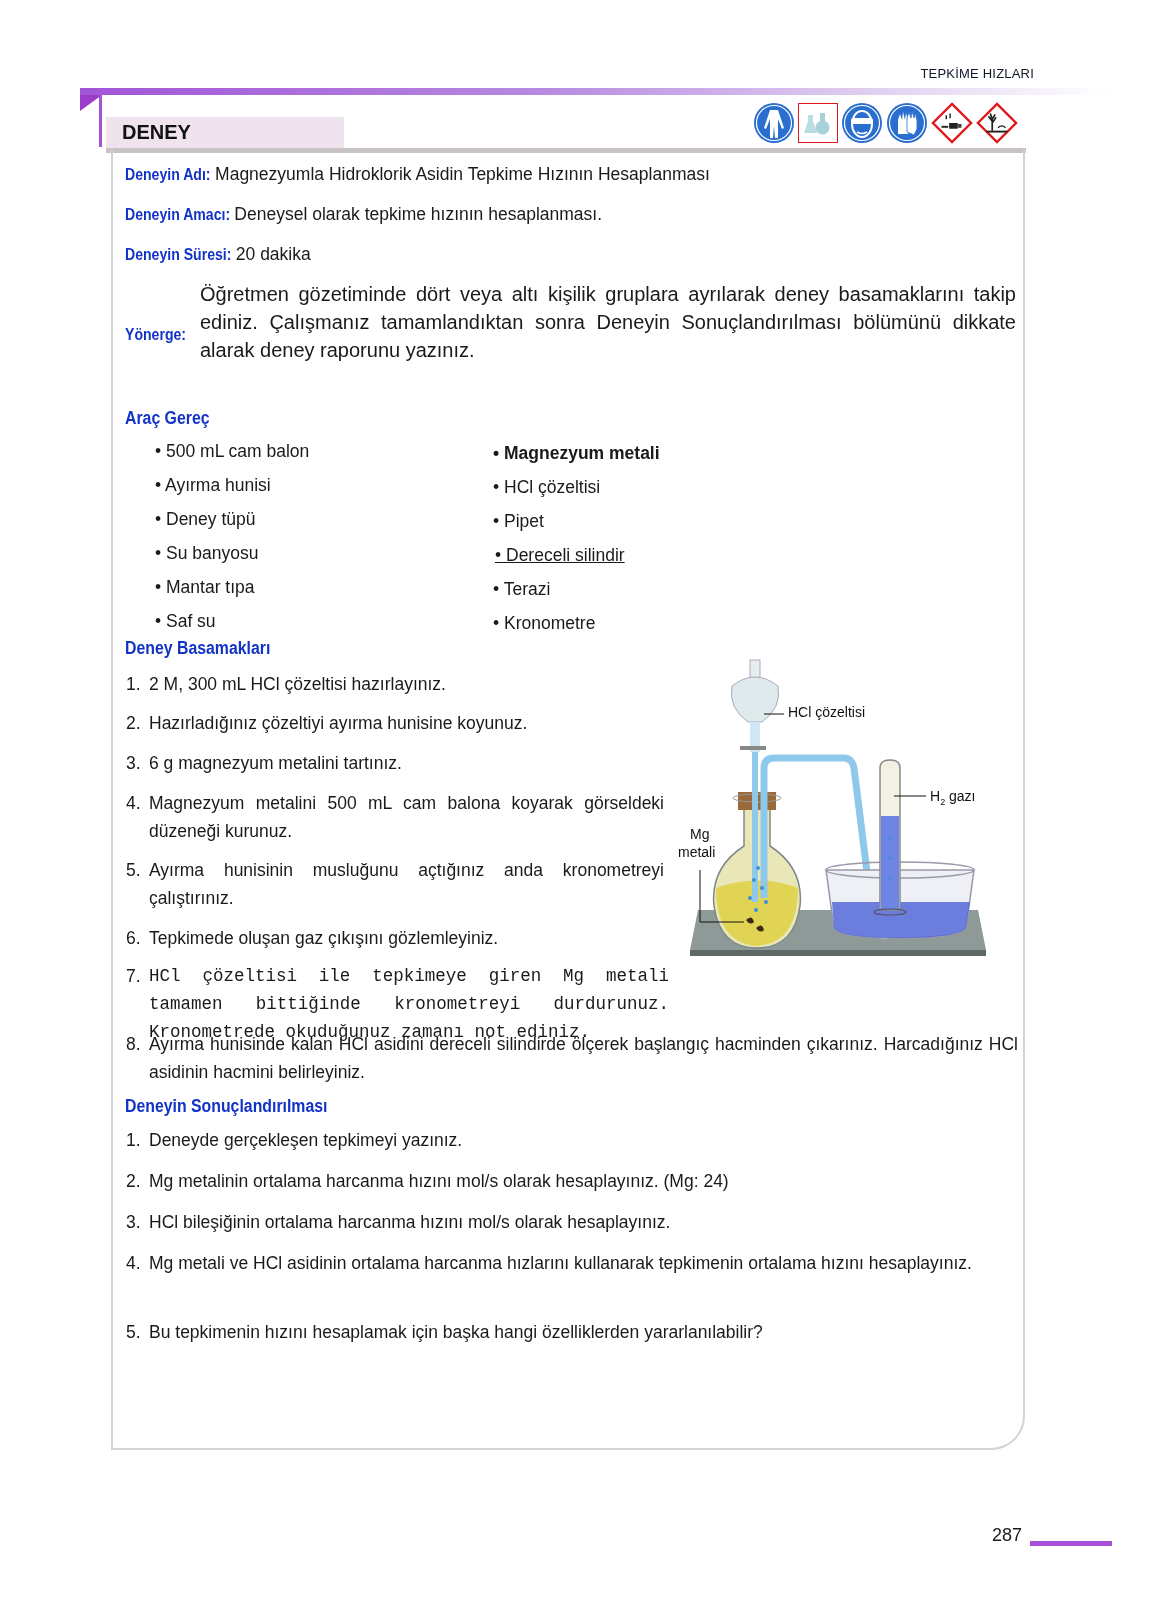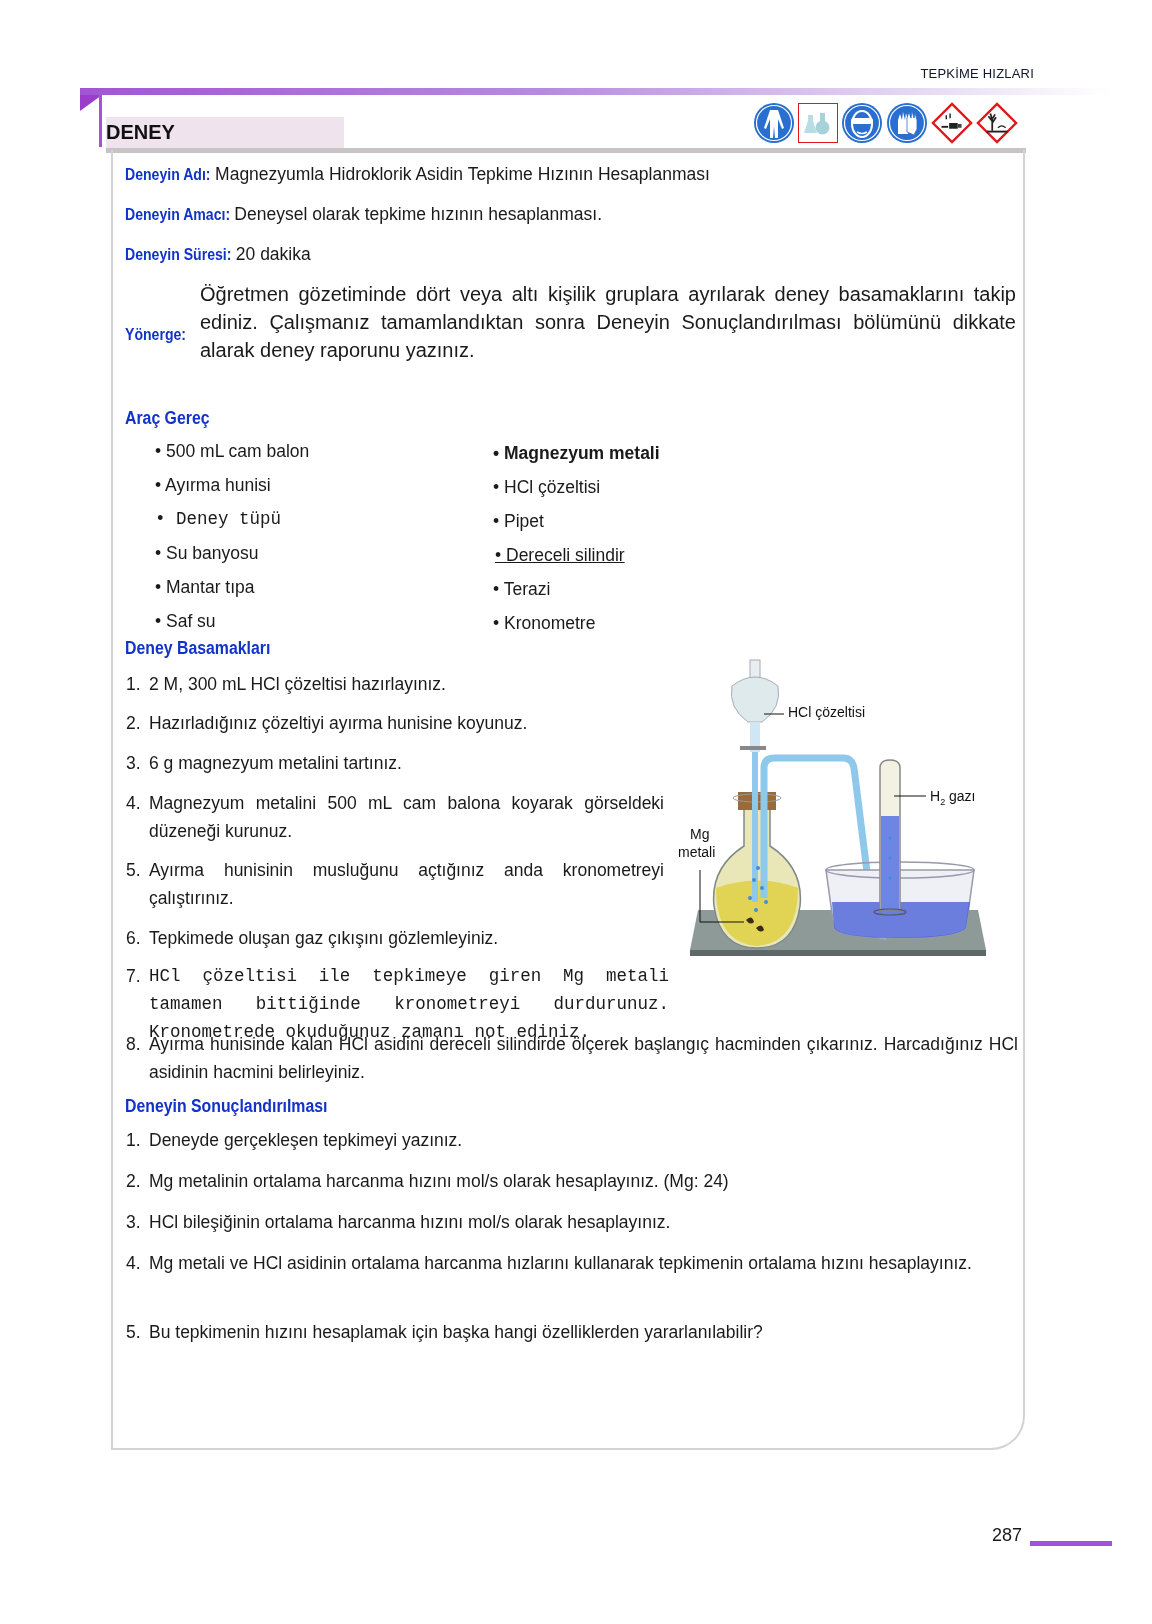--- a/index.html
+++ b/index.html
@@ -5,21 +5,21 @@
   html, body { margin:0; padding:0; background:#fff; }
   body { width:1152px; height:1624px; position:relative; overflow:hidden;
          font-family:"Liberation Sans", sans-serif; color:#1a1a1a; }
   .chapter-title { position:absolute; top:66px; right:118px; color:#0f172a; font-size:13px; letter-spacing:0.2px; }
   .top-bar { position:absolute; top:88px; left:80px; width:1030px; height:7px;
              background:linear-gradient(to right,#a155d6 0%,#b78ae0 45%,#e4d6f2 80%,#ffffff 100%); }
   .corner-tri { position:absolute; top:95px; left:80px; width:0; height:0;
                 border-top:16px solid #9c3ccb; border-right:22px solid transparent; }
   .left-stripe { position:absolute; top:95px; left:99px; width:3px; height:52px; background:#a155d6; }
   .header-label { position:absolute; top:117px; left:106px; width:238px; height:31px; background:#efe3ee;
-                  font-weight:bold; font-size:20px; line-height:31px; padding-left:0; box-sizing:border-box; color:#111; }
+                  font-weight:bold; font-size:20px; line-height:31px; padding-left:16px; box-sizing:border-box; color:#111; }
   .header-rule { position:absolute; top:148px; left:106px; width:920px; height:5px; background:#c8c4c6; }
   .panel { position:absolute; top:150px; left:111px; width:914px; height:1300px;
            border-left:2px solid #d4d2d6; border-right:2px solid #d4d2d6; border-bottom:2px solid #d4d2d6;
            border-bottom-right-radius:34px; box-sizing:border-box; }
   .icons { position:absolute; top:102px; left:753px; display:flex; align-items:center; gap:3px; }
   .ic { width:42px; height:42px; display:flex; align-items:center; justify-content:center; }
   .ic svg { display:block; }
   .txt { position:absolute; font-size:17.5px; line-height:20px; white-space:nowrap; }
   .lbl { color:#1233c7; font-weight:bold; font-size:16px; transform:scaleX(0.88); transform-origin:left; display:inline-block; }
   .heading { color:#1233c7; font-weight:bold; font-size:18px; position:absolute; transform:scaleX(0.88); transform-origin:left; white-space:nowrap; }
@@ -108,21 +108,21 @@
 </div>
 <div class="txt" style="top:284px;left:125px;margin-top:40px;">
   <span class="lbl">Yönerge:</span>
 </div>
 <div class="para" style="top:280px;left:200px;width:816px;">Öğretmen gözetiminde dört veya altı kişilik gruplara ayrılarak deney basamaklarını takip ediniz. Çalışmanız tamamlandıktan sonra Deneyin Sonuçlandırılması bölümünü dikkate alarak deney raporunu yazınız.</div>
 
 <div class="heading" style="top:408px;left:125px;">Araç Gereç</div>
 <div>
   <div class="bullet" style="top:441px;left:155px;">• 500 mL cam balon</div>
   <div class="bullet" style="top:475px;left:155px;">• Ayırma hunisi</div>
-  <div class="bullet" style="top:509px;left:155px;font-family:Liberation Mono, monospace;">• Deney tüpü</div>
+  <div class="bullet" style="top:509px;left:155px;">• Deney tüpü</div>
   <div class="bullet" style="top:543px;left:155px;">• Su banyosu</div>
   <div class="bullet" style="top:577px;left:155px;">• Mantar tıpa</div>
   <div class="bullet" style="top:611px;left:155px;">• Saf su</div>
 </div>
 <div>
   <div class="bullet" style="top:443px;left:493px;font-weight:bold;">• Magnezyum metali</div>
   <div class="bullet" style="top:477px;left:493px;">• HCl çözeltisi</div>
   <div class="bullet" style="top:511px;left:493px;">• Pipet</div>
   <div class="bullet" style="top:545px;left:495px;text-decoration:underline;">• Dereceli silindir</div>
   <div class="bullet" style="top:579px;left:493px;">• Terazi</div>

